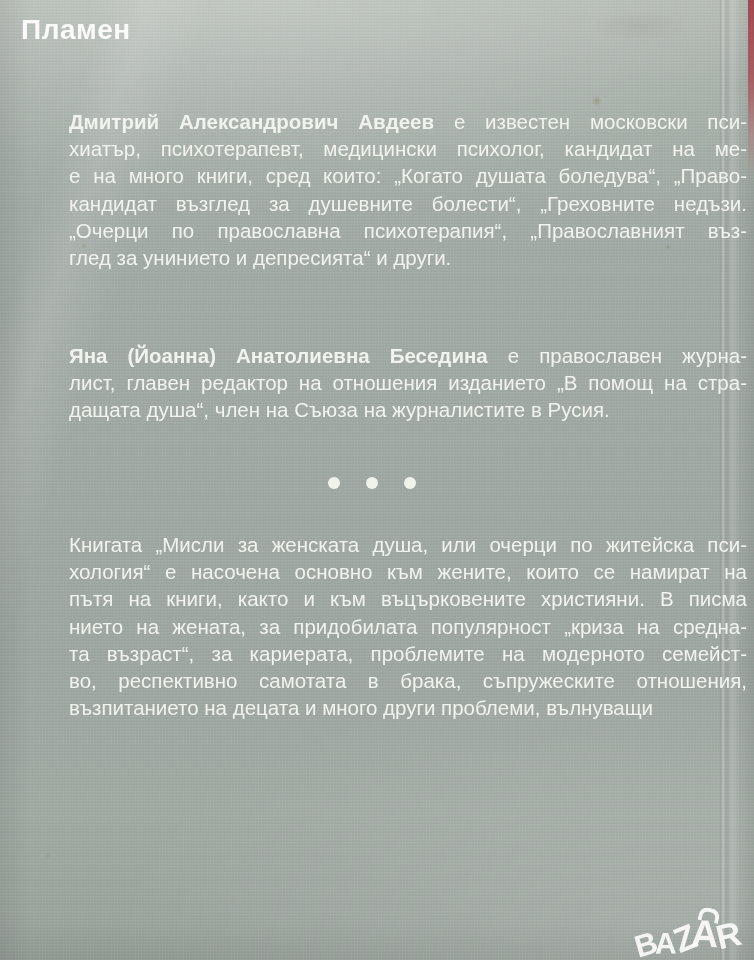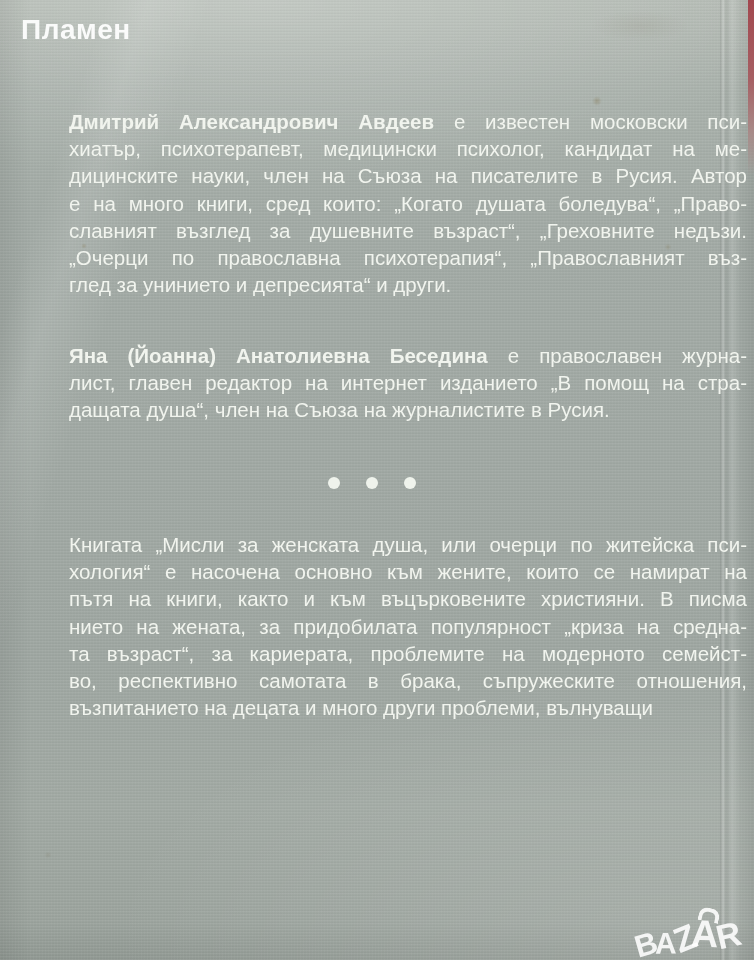--- a/index.html
+++ b/index.html
@@ -83,33 +83,32 @@
   <div class="cover-edge"></div>
   <div class="red-sliver"></div>
 
   <div class="watermark">Пламен</div>
 
   <div class="textcol p-avdeev">
     <div class="line"><span class="bold">Дмитрий Александрович Авдеев</span><span> е известен московски пси-</span></div>
     <div class="lines">
 
     <div class="line">хиатър, психотерапевт, медицински психолог, кандидат на ме-</div>
-        <div class="line">дицинските науки, член на Съюза на писателите в Русия. Автор</div>
         <div class="line">е на много книги, сред които: „Когато душата боледува“, „Право-</div>
-        <div class="line">славният възглед за душевните възраст“, „Греховните недъзи.</div>
+        <div class="line">кандидат възглед за душевните болести“, „Греховните недъзи.</div>
         <div class="line">„Очерци по православна психотерапия“, „Православният въз-</div>
         <div class="line">глед за унинието и депресията“ и други.</div>
       </div>
   </div>
 
   <div class="textcol p-besedina">
     <div class="line"><span class="bold">Яна (Йоанна) Анатолиевна Беседина</span><span> е православен журна-</span></div>
     <div class="lines">
 
-    <div class="line">лист, главен редактор на интернет изданието „В помощ на стра-</div>
+    <div class="line">лист, главен редактор на отношения изданието „В помощ на стра-</div>
         <div class="line">дащата душа“, член на Съюза на журналистите в Русия.</div>
       </div>
   </div>
 
   <div class="dots">
     <span class="dot"></span>
     <span class="dot"></span>
     <span class="dot"></span>
   </div>
 

